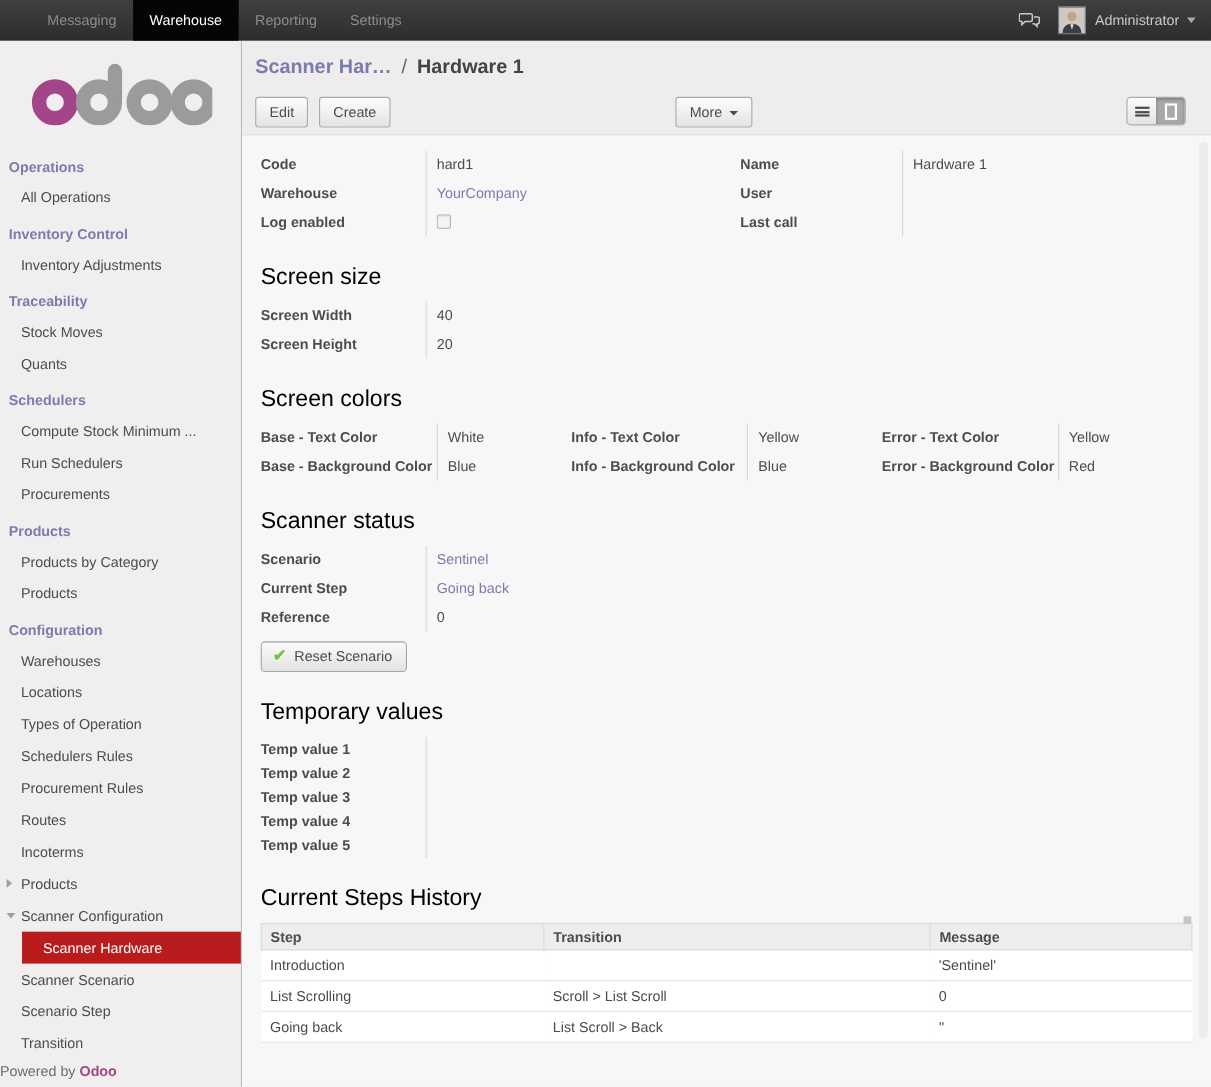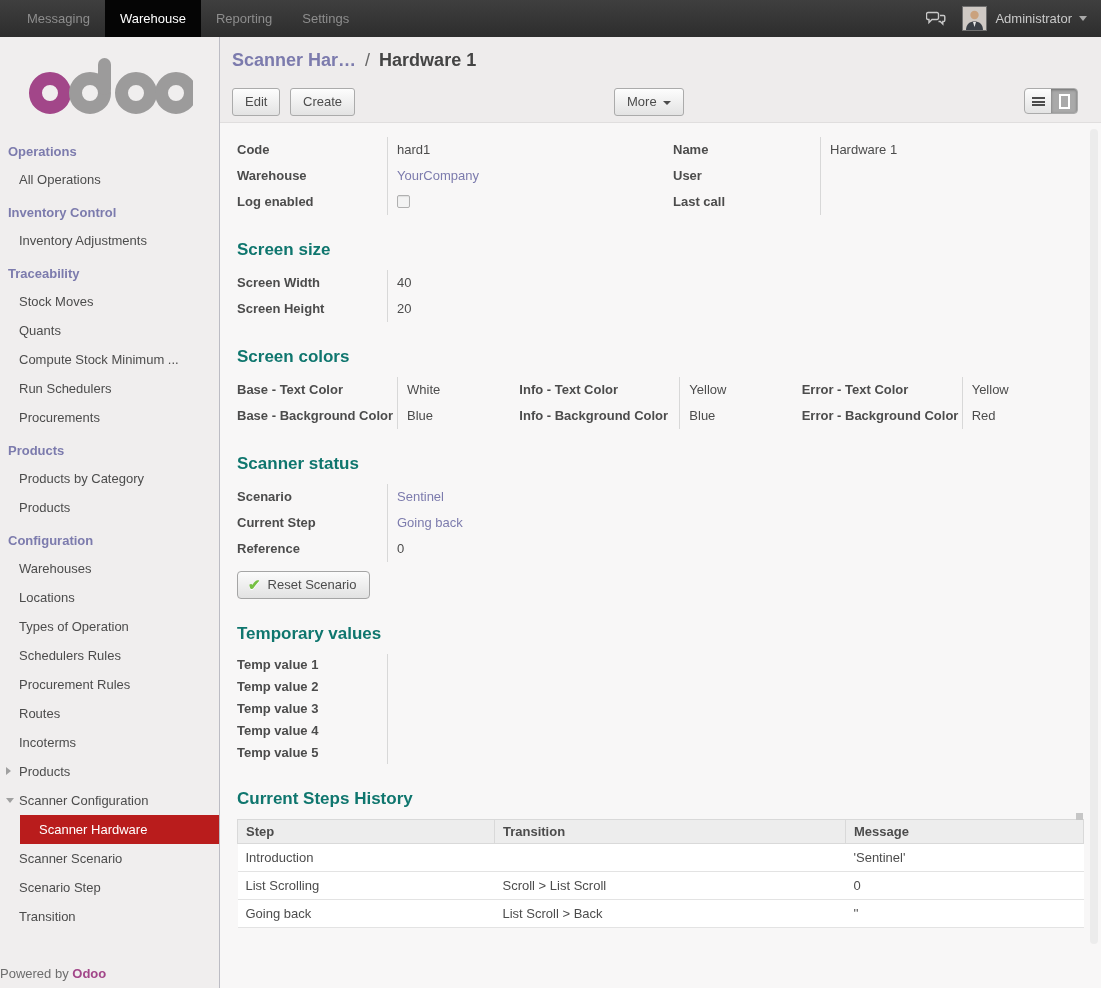--- a/index.html
+++ b/index.html
@@ -11,21 +11,21 @@
     background: #f0eeee;
     position: relative;
   }
 
   
   .topbar {
     position:absolute; top:0; left:0; right:0; height:37px;
     background: linear-gradient(#3f3f3f, #2d2d2d);
     display:flex; align-items:stretch; z-index:30;
   }
-  .topbar-nav { display:flex; padding-left:12px; }
+  .topbar-nav { display:flex; padding-left:28px; }
   .menu-item {
     line-height:37px; padding:0 15px; color:#8d8d8d; cursor:pointer; white-space:nowrap;
   }
   .menu-item.active { background:#050505; color:#fff; }
   .topbar-right { margin-left:auto; display:flex; align-items:center; padding-right:14px; }
   .chat-icon { margin-right:16px; display:flex; align-items:center; cursor:pointer; }
   .avatar {
     width:25px; height:25px; margin-right:8px; background:#dcd7d2;
     border:1px solid #6f6f6f; overflow:hidden; flex:0 0 auto;
   }
@@ -114,21 +114,21 @@
   .fg-left { width:436px; }
   .fg-left .lbls { width:150px; }
   .fg-right { flex:1; }
   .fg-right .lbls { width:147px; }
   .fg3 { flex:1; }
   .fg3 .lbls { width:160px; }
   .checkbox {
     width:13px; height:13px; border:1px solid #b0b0b0; background:#f3f3f3; border-radius:2px;
     display:inline-block; margin-top:6px; box-shadow:inset 0 1px 1px rgba(0,0,0,.08);
   }
-  .section-title { color:#0f766e; font-size:17px; font-weight:bold; margin:25px 0 10px 0; }
+  .section-title { color:#000000; font-size:21px; font-weight:normal; margin:25px 0 10px 0; }
   .reset-btn {
     display:inline-flex; align-items:center; gap:7px; margin-top:9px;
     padding:5px 13px 6px 10px; background:linear-gradient(#fbfbfb,#e2e2e2);
     border:1px solid #a5a5a5; border-radius:4px; cursor:pointer; color:#4c4c4c;
   }
   .check-glyph { color:#76c043; font-size:15px; font-weight:bold; line-height:14px; text-shadow:0 1px 0 #fff; }
 
   
   .hist-table { margin-top:4px; position:relative; width:846px; }
   .hist-corner { position:absolute; right:0; top:-6px; width:7px; height:7px; background:#c6c6c6; }
@@ -190,20 +190,21 @@
     <div class="side-title">Operations</div>
     <div class="side-item">All Operations</div>
 
     <div class="side-title">Inventory Control</div>
     <div class="side-item">Inventory Adjustments</div>
 
     <div class="side-title">Traceability</div>
     <div class="side-item">Stock Moves</div>
     <div class="side-item">Quants</div>
 
+    <div class="side-title">Schedulers</div>
     <div class="side-item">Compute Stock Minimum ...</div>
     <div class="side-item">Run Schedulers</div>
     <div class="side-item">Procurements</div>
 
     <div class="side-title">Products</div>
     <div class="side-item">Products by Category</div>
     <div class="side-item">Products</div>
 
     <div class="side-title">Configuration</div>
     <div class="side-item">Warehouses</div>

